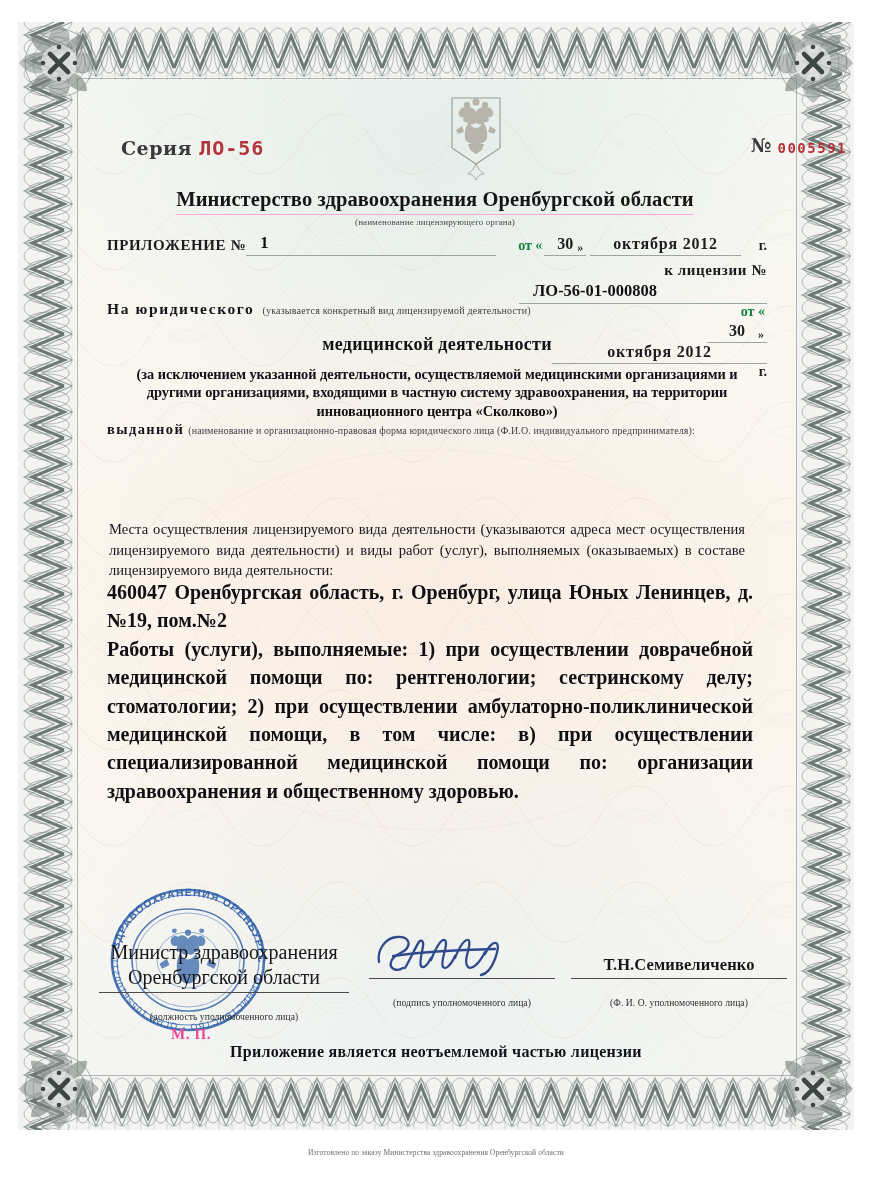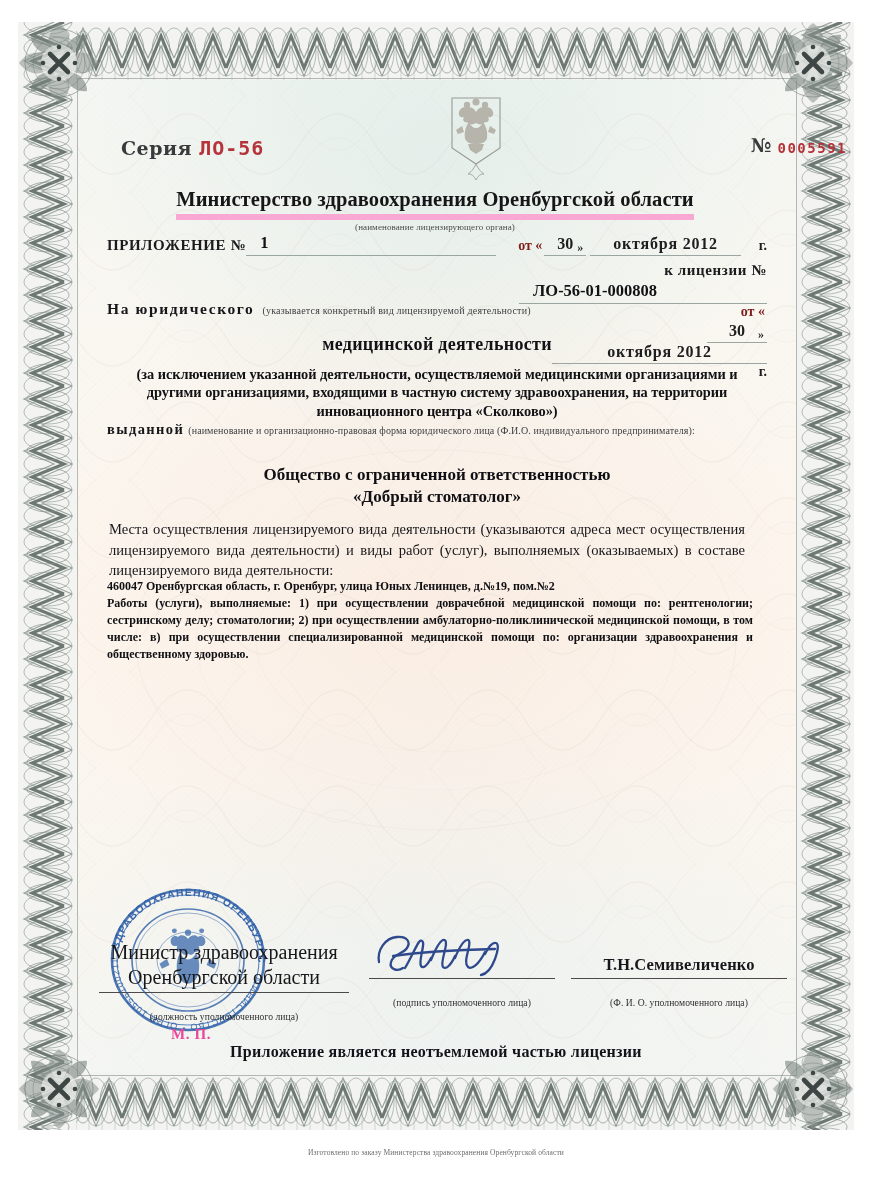--- a/index.html
+++ b/index.html
@@ -147,21 +147,21 @@
     text-align: center;
   }
   #ministry-title {
     font-family: "Liberation Serif", serif;
     font-weight: 700;
     font-size: 20.5px;
     color: #161618;
     letter-spacing: 0.1px;
     padding-bottom: 2px;
     display: inline-block;
-    border-bottom: 6px solid #f9a8d4;
+    border-bottom: 1px solid #f9a8d4;
     line-height: 1.15;
   }
   .caption {
     font-family: "Liberation Serif", serif;
     font-size: 9px;
     color: #4a4a4c;
     letter-spacing: 0.1px;
     margin-top: 2px;
   }
 
@@ -198,21 +198,21 @@
     font-family: "Liberation Serif", serif;
     white-space: nowrap;
   }
   #line-prilozhenie .nl-fill { width: 230px; }
   #line-licenziya   .nl-fill { width: 228px; }
 
   .nl-ot {
     font-family: "Liberation Serif", serif;
     font-weight: 700;
     font-size: 14px;
-    color: #7f1d1d;
+    color: #15803d;
     padding: 0 2px 2px 22px;
     white-space: nowrap;
   }
   .nl-day {
     border-bottom: 1px solid #9aa6a2;
     width: 60px;
     text-align: center;
     font-weight: 700;
     font-size: 16px;
     padding-bottom: 2px;
@@ -341,21 +341,21 @@
     text-align: justify;
   }
 
   #places-body {
     position: absolute;
     left: 30px;
     top: 500px;
     width: 646px;
     font-family: "Liberation Serif", serif;
     font-weight: 700;
-    font-size: 12px;
+    font-size: 20px;
     line-height: 1.42;
     color: #101014;
   }
   #address-line { text-align: justify; text-align-last: left; }
   #works-line   { text-align: justify; text-align-last: left; margin-top: 0px; }
 
   
   #sign-area {
     position: absolute;
     left: 0;
@@ -629,24 +629,20 @@
     <div id="activity">
       <div id="activity-main">медицинской деятельности</div>
       <div id="activity-note">(за исключением указанной деятельности, осуществляемой медицинскими организациями и другими организациями, входящими в частную систему здравоохранения, на территории инновационного центра «Сколково»)</div>
     </div>
 
     <div id="vydannoy">
       <span class="bold-lead">выданной</span>
       <span class="hint">(наименование и организационно-правовая форма юридического лица (Ф.И.О. индивидуального предпринимателя):</span>
     </div>
 
-    <div id="org-block">
-      <div class="org-line">Общество с ограниченной ответственностью</div>
-      <div class="org-line">«Добрый стоматолог»</div>
-    </div>
 
     <div id="places-intro">Места осуществления лицензируемого вида деятельности (указываются адреса мест осуществления лицензируемого вида деятельности) и виды работ (услуг), выполняемых (оказываемых) в составе лицензируемого вида деятельности:</div>
 
     <div id="places-body">
       <div id="address-line">460047 Оренбургская область, г. Оренбург, улица Юных Ленинцев, д.№19, пом.№2</div>
       <div id="works-line">Работы (услуги), выполняемые: 1) при осуществлении доврачебной медицинской помощи по: рентгенологии; сестринскому делу; стоматологии; 2) при осуществлении амбулаторно-поликлинической медицинской помощи, в том числе: в) при осуществлении специализированной медицинской помощи по: организации здравоохранения и общественному здоровью.</div>
     </div>
 
     <div id="sign-area">
 

